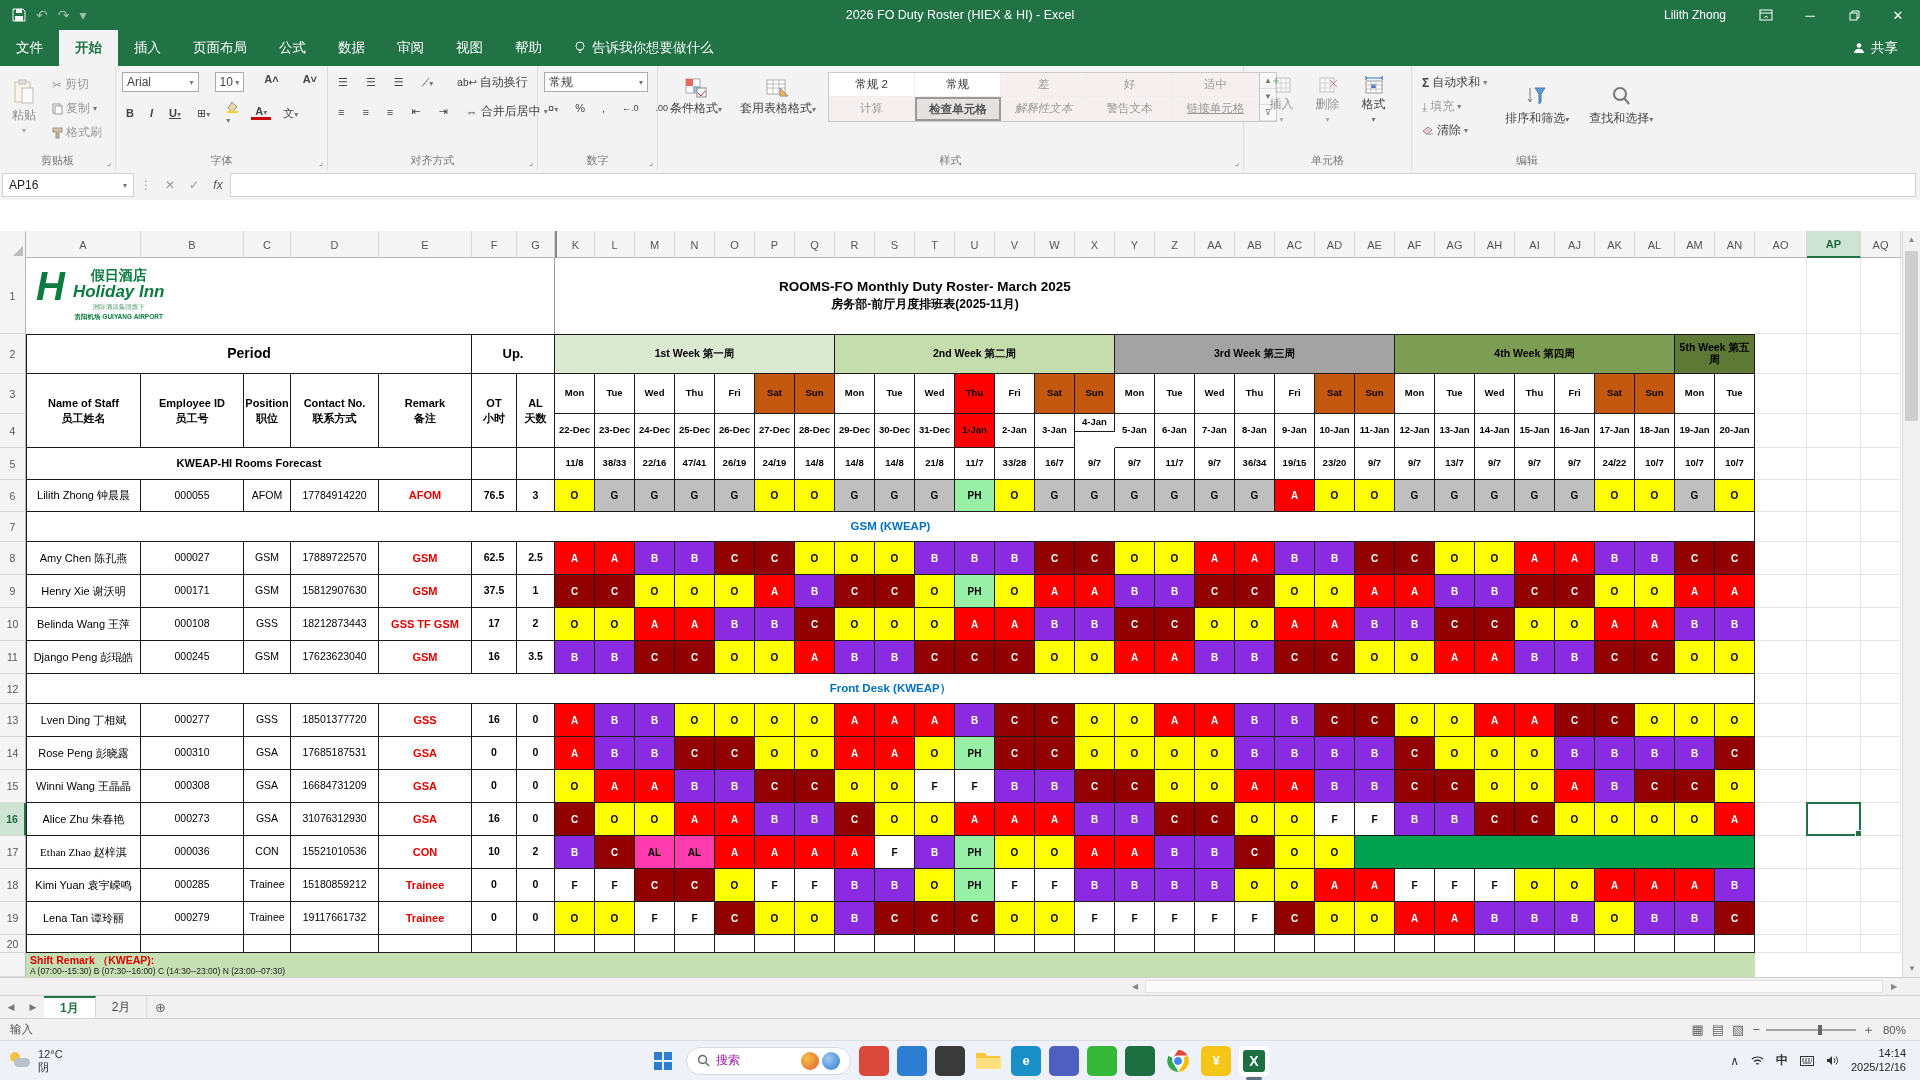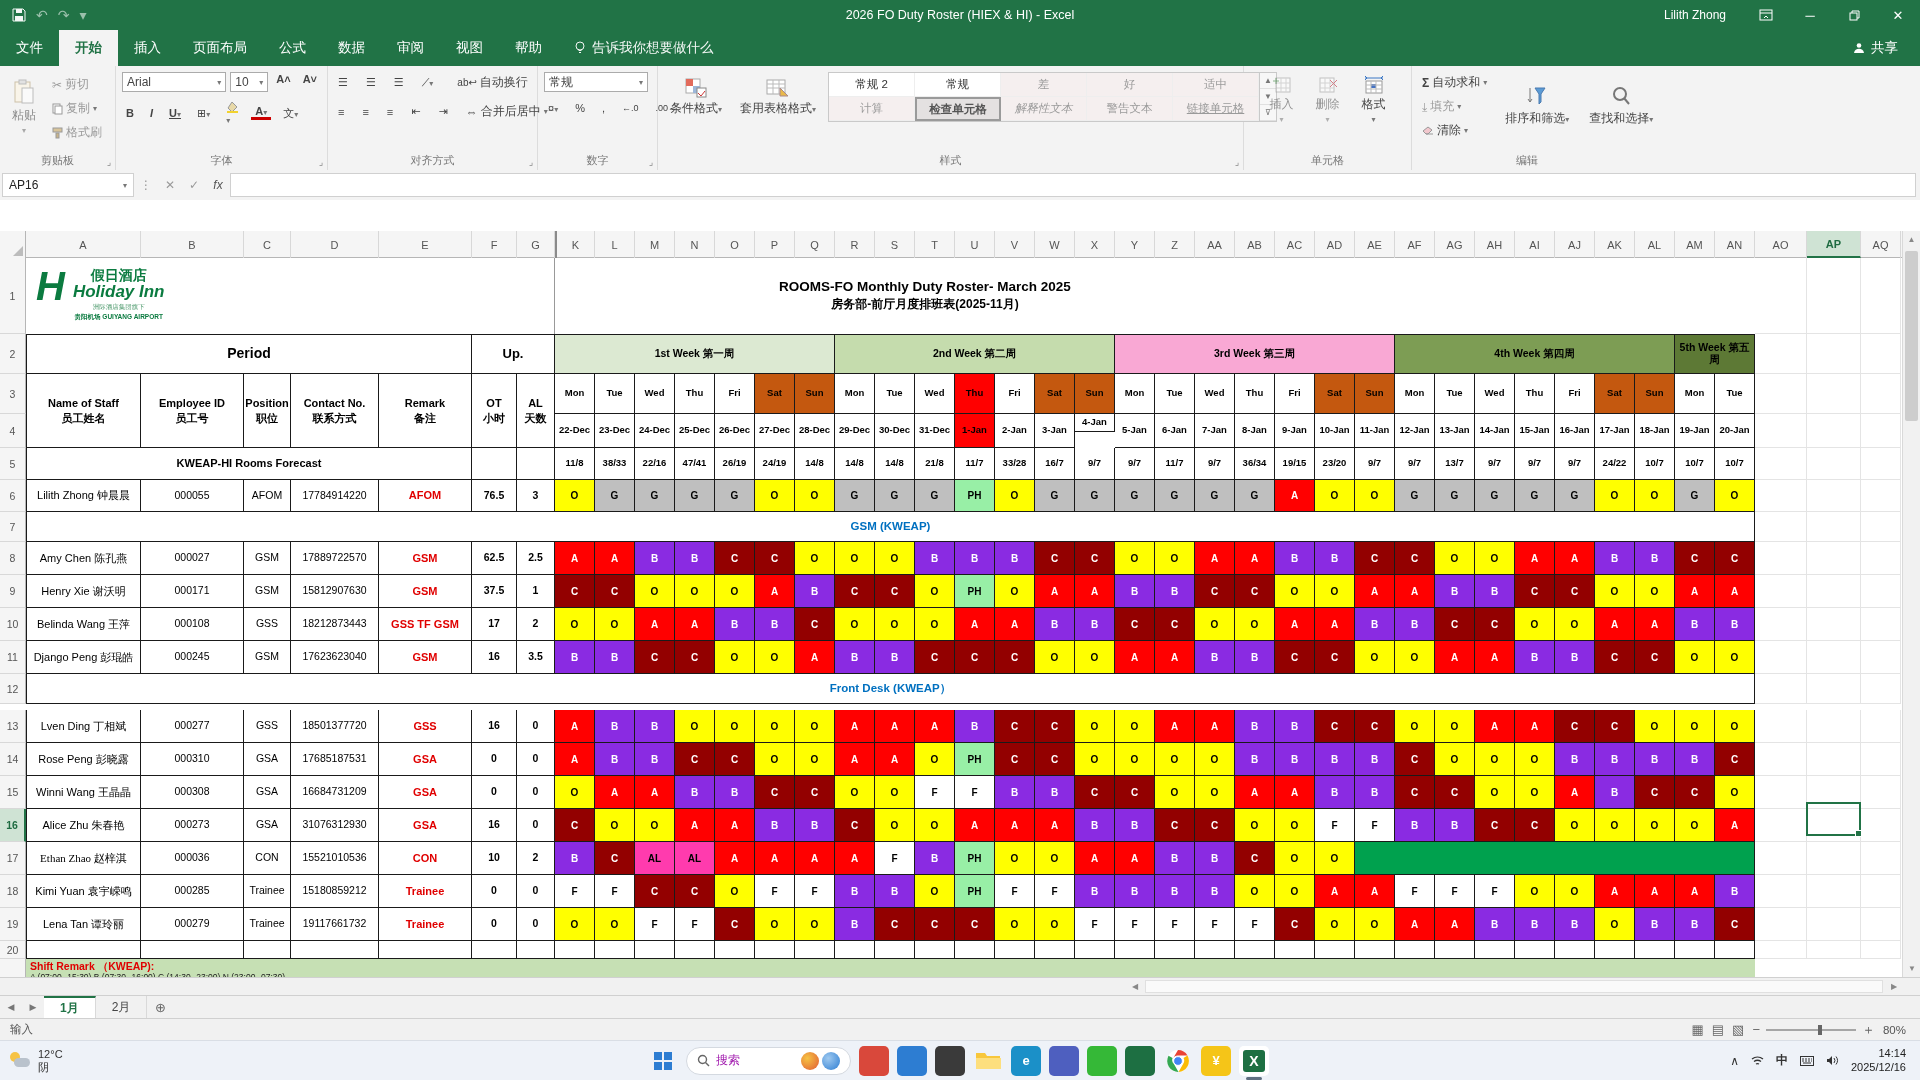--- a/index.html
+++ b/index.html
@@ -221,21 +221,21 @@
               </svg>
               <span>格式刷</span>
             </div>
         </div>
       </div>
       <div class="rlabel">剪贴板</div>
         <div class="corner">⌟</div>
     </div>
 
     <div class="rgroup" style="width:212px">
-      <div class="flex" style="gap:4px;margin-top:2px">
+      <div class="flex" style="gap:16px;margin-top:2px">
         <div class="fontbox" style="width:118px">
             <span>Arial</span>
             <span class="dd">▾</span>
           </div>
         <div class="fontbox" style="width:42px">
             <span>10</span>
             <span class="dd">▾</span>
           </div>
         <span class="mini bold">A˄</span>
         <span class="mini bold">A˅</span>
@@ -499,21 +499,21 @@
           <div class="cell xgl" style="height: 76px; width: 52px;"></div>
           <div class="cell xgl" style="height: 76px; width: 54px;"></div>
           <div class="cell xgl" style="height: 76px; width: 40px;"></div>
         </div>
         <div class="row" style="height: 40px;">
           <div class="rowhdr" style="height: 40px;">2</div>
           <div class="cell b bl bt bold period" style="width: 446px;">Period</div>
           <div class="cell b bt bold" style="font-size: 13px; width: 83px;">Up.</div>
           <div class="cell b bt week" style="background: rgb(220, 233, 210); width: 280px;">1st Week 第一周</div>
           <div class="cell b bt week" style="background: rgb(197, 220, 173); width: 280px;">2nd Week 第二周</div>
-          <div class="cell b bt week" style="background: #f9a8d4; width: 280px;">3rd Week 第三周</div>
+          <div class="cell b bt week" style="background: #a3a3a3; width: 280px;">3rd Week 第三周</div>
           <div class="cell b bt week" style="background: rgb(125, 157, 84); width: 280px; text-align: right;">4th Week 第四周</div>
           <div class="cell b bt week" style="background: rgb(93, 121, 53); width: 80px;">5th Week 第五周</div>
           <div class="cell xgl" style="height: 40px; width: 52px;"></div>
           <div class="cell xgl" style="height: 40px; width: 54px;"></div>
           <div class="cell xgl" style="height: 40px; width: 40px;"></div>
         </div>
         <div class="row" style="height: 74px;">
           <div style="width: 26px; display: flex; flex-direction: column;">
             <div class="rowhdr" style="height: 40px; width: 100%;">3</div>
             <div class="rowhdr" style="height: 34px; width: 100%;">4</div>
@@ -879,21 +879,21 @@
           <div class="cell b shift" style="height: 33px; background: rgb(138, 43, 226); color: rgb(255, 255, 255); width: 40px;">B</div>
           <div class="cell b shift" style="height: 33px; background: rgb(138, 43, 226); color: rgb(255, 255, 255); width: 40px;">B</div>
           <div class="cell b shift" style="height: 33px; background: rgb(147, 0, 0); color: rgb(255, 255, 255); width: 40px;">C</div>
           <div class="cell b shift" style="height: 33px; background: rgb(147, 0, 0); color: rgb(255, 255, 255); width: 40px;">C</div>
           <div class="cell b shift" style="height: 33px; background: rgb(255, 255, 0); color: rgb(0, 0, 0); width: 40px;">O</div>
           <div class="cell b shift" style="height: 33px; background: rgb(255, 255, 0); color: rgb(0, 0, 0); width: 40px;">O</div>
           <div class="cell xgl" style="height: 33px; width: 52px;"></div>
           <div class="cell xgl" style="height: 33px; width: 54px;"></div>
           <div class="cell xgl" style="height: 33px; width: 40px;"></div>
         </div>
-        <div class="row" style="height: 36px;">
+        <div class="row" style="height: 30px;">
           <div class="rowhdr" style="height: 30px;">12</div>
           <div class="cell b bl group" style="height: 30px; width: 1729px;">Front Desk (KWEAP）</div>
           <div class="cell xgl" style="height: 30px; width: 52px;"></div>
           <div class="cell xgl" style="height: 30px; width: 54px;"></div>
           <div class="cell xgl" style="height: 30px; width: 40px;"></div>
         </div>
         <div class="row" style="height: 33px;">
           <div class="rowhdr" style="height: 33px;">13</div>
           <div class="cell b bl name" style="height: 33px; width: 115px;">Lven Ding 丁相斌</div>
           <div class="cell b t10" style="height: 33px; width: 103px;">000277</div>

